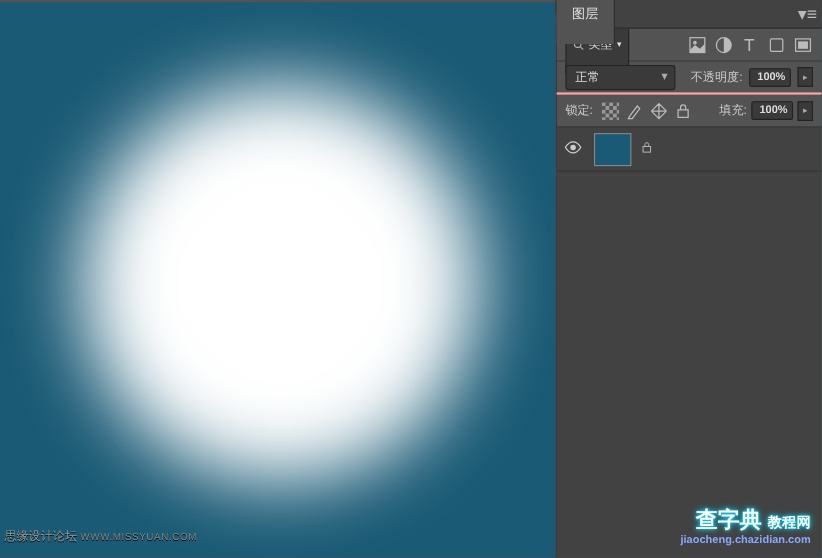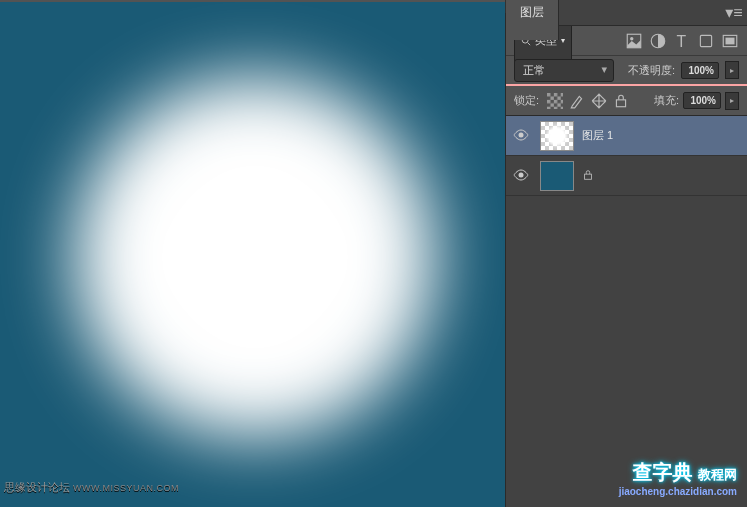--- a/index.html
+++ b/index.html
@@ -161,34 +161,20 @@
           </svg>
         </span>
     </div>
     <span class="label">填充:</span>
     <span class="percent-input">100%</span>
     <span class="dropdown-arrow">▸</span>
   </div>
 
   <div class="layer-list">
 
-    <div class="layer-item selected">
-      <div class="eye-col">
-        <span><svg width="16" height="12" viewBox="0 0 16 12">
-              <path d="M8 1 C4 1 1 6 1 6 S4 11 8 11 S15 6 15 6 S12 1 8 1 Z" fill="none" stroke="#ccc"></path>
-              <circle cx="8" cy="6" r="2.5" fill="#ccc"></circle>
-            </svg></span>
-      </div>
-      <div class="layer-thumb">
-        <div class="thumb-checker">
-            <div class="thumb-circle"></div>
-          </div>
-      </div>
-      <span class="layer-name">图层 1</span>
-    </div>
 
     <div class="layer-item">
       <div class="eye-col">
         <span><svg width="16" height="12" viewBox="0 0 16 12">
               <path d="M8 1 C4 1 1 6 1 6 S4 11 8 11 S15 6 15 6 S12 1 8 1 Z" fill="none" stroke="#ccc"></path>
               <circle cx="8" cy="6" r="2.5" fill="#ccc"></circle>
             </svg></span>
       </div>
       <div class="layer-thumb thumb-bg"></div>
       <span class="lock-indicator"><svg width="12" height="12" viewBox="0 0 14 14">

